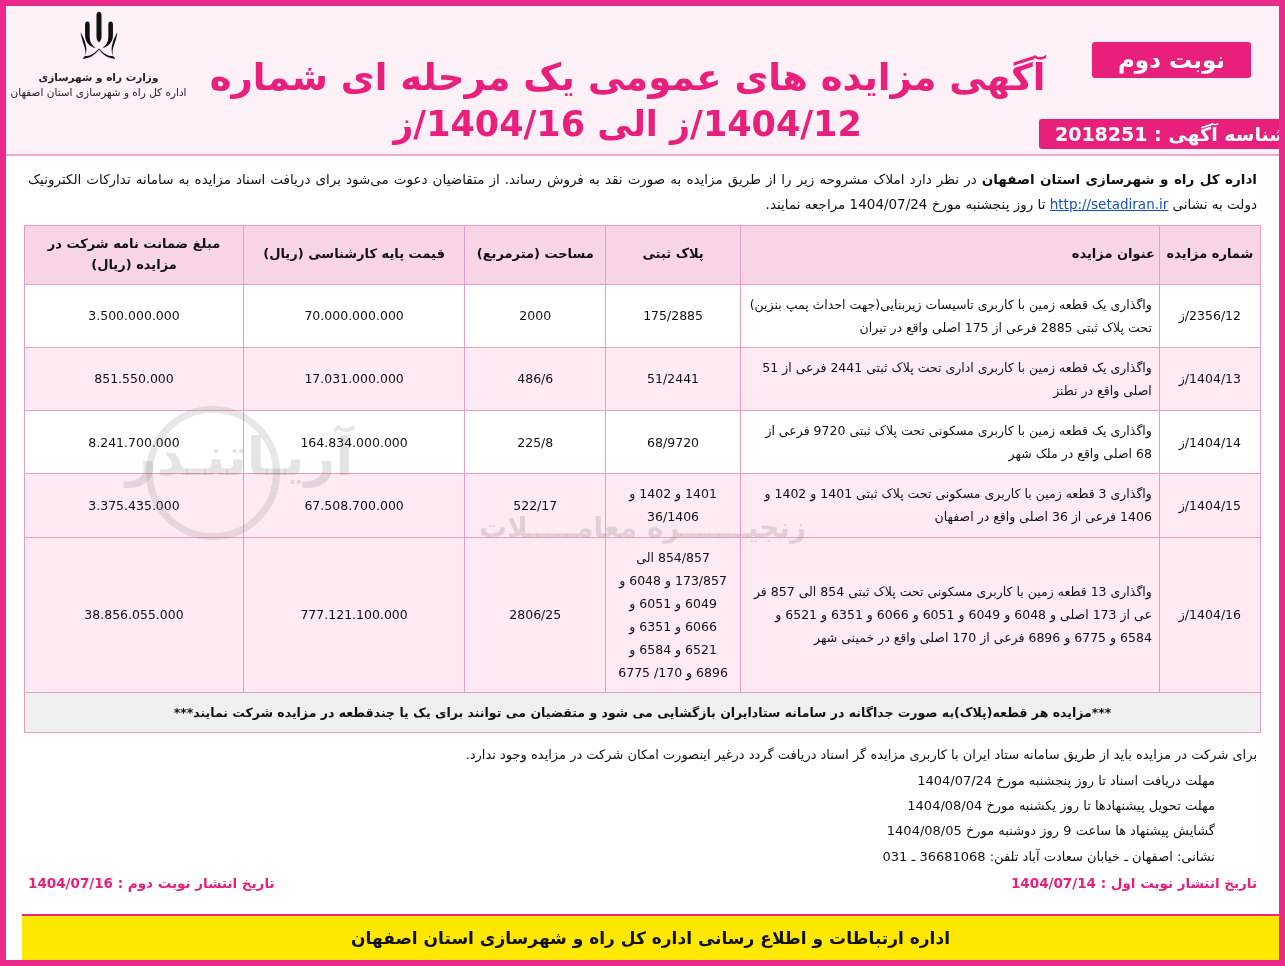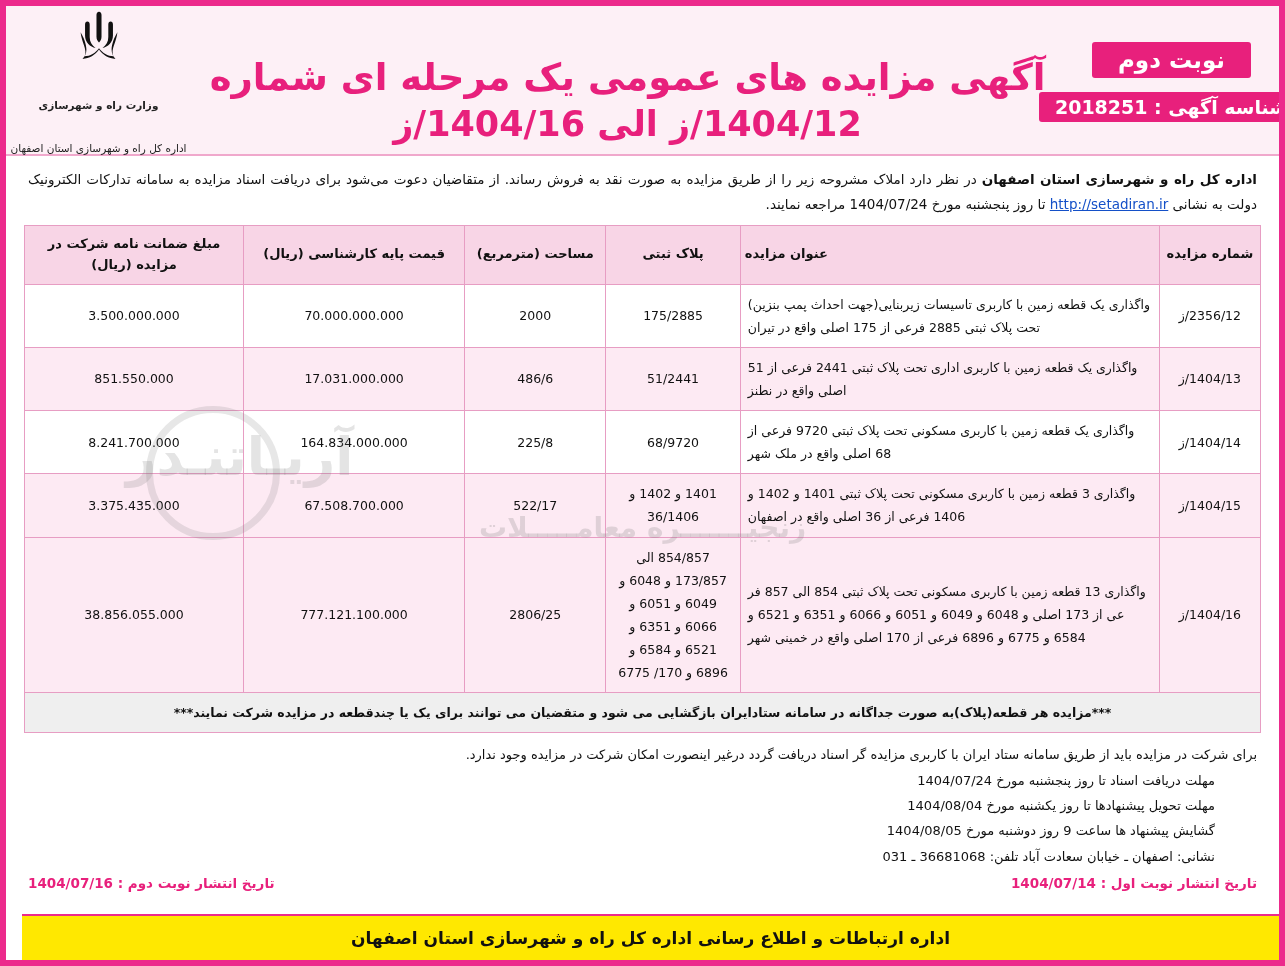--- a/index.html
+++ b/index.html
@@ -37,20 +37,21 @@
     padding-top:4px;
   }
   .badge {
     background:#e8207c;
     color:#ffffff;
     font-weight:bold;
     font-size:23px;
     padding:5px 26px;
     border-radius:3px;
     white-space:nowrap;
+    margin-top:27px;
   }
   .badge.small { font-size:19px; padding:4px 16px; }
   .hdr-mid {
     flex:1;
     display:flex;
     flex-direction:column;
     align-items:center;
     justify-content:center;
     padding:0 6px;
     margin-top:41px;
@@ -71,21 +72,21 @@
     text-align:center;
     white-space:nowrap;
     margin-top:2px;
   }
   .hdr-left {
     width:185px;
     height:100%;
     display:flex;
     flex-direction:column;
     align-items:center;
-    justify-content:space-between;
+    justify-content:flex-start;
     gap:3px;
   }
   .emblem { width:62px; height:62px; }
   .org-line { font-size:10.5px; color:#222; white-space:nowrap; }
   .org-line.b { font-weight:bold; }
 
   
   .intro {
     padding:11px 22px 8px 22px;
     font-size:13.5px;
@@ -116,21 +117,21 @@
   table.auction td {
     border:1px solid #e79dc3;
     padding:8px 7px;
     line-height:1.85;
     vertical-align:middle;
     color:#111;
   }
   tr.row-odd td { background:#ffffff; }
   tr.row-even td { background:#fdeaf3; }
   .c-num { text-align:center; width:82px; }
-  .c-title { text-align:left; width:368px; }
+  .c-title { text-align:right; width:368px; }
   .c-plate { text-align:center; width:112px; }
   .c-area { text-align:center; width:118px; }
   .c-price { text-align:center; width:190px; }
   .c-deposit { text-align:center; width:188px; }
 
   .note-row td {
     background:#efefef !important;
     text-align:center;
     font-size:12.5px;
     font-weight:bold;

